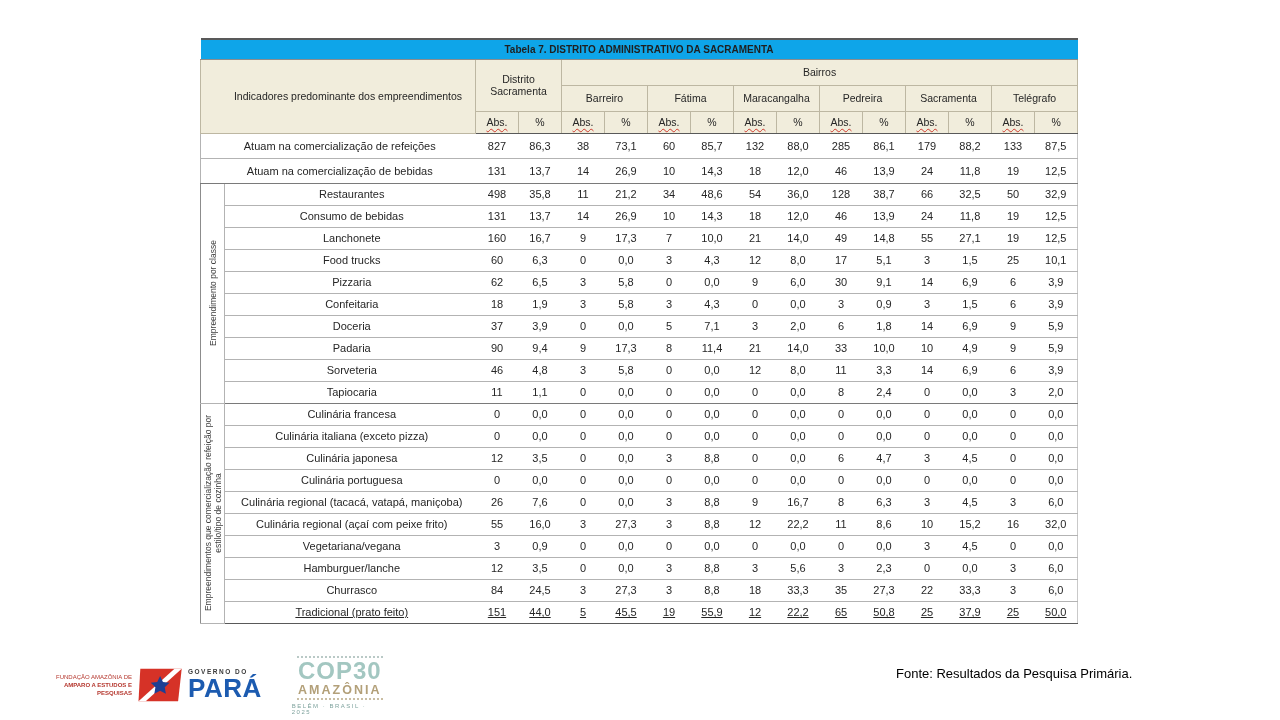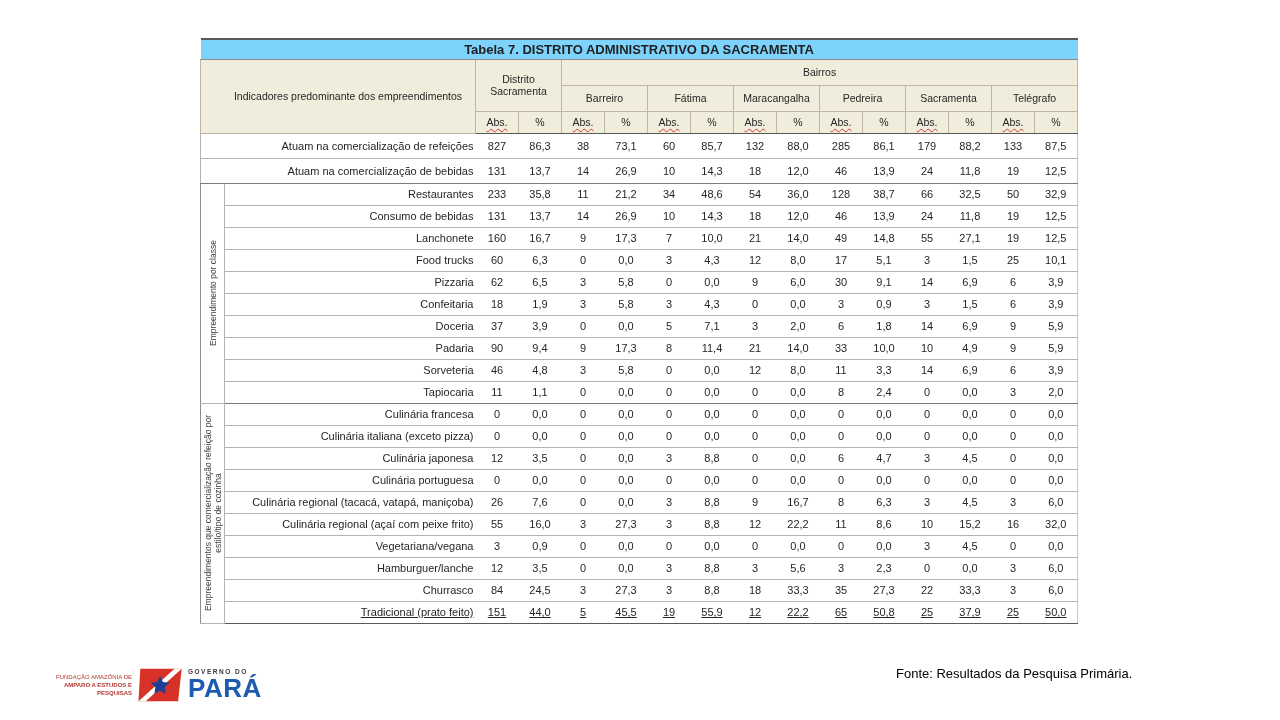--- a/index.html
+++ b/index.html
@@ -7,42 +7,42 @@
   .slide { position:relative; width:1280px; height:720px; background:#ffffff; overflow:hidden; }
 
   
   .table-wrap { position:absolute; left:200px; top:38px; width:878px; }
   table { border-collapse:collapse; width:100%; table-layout:fixed; color:#262626; }
   col.c-group { width:24px; }
   col.c-label { width:251px; }
   col.c-num   { width:43px; }
 
   .title-cell {
-    background:#7dd3fc; border-top:2px solid #595959; border-bottom:1px solid #8c8c8c;
-    font-size:13px; font-weight:bold; text-align:center; height:20px; color:#1f1f1f;
+    background:#0ea5e9; border-top:2px solid #595959; border-bottom:1px solid #8c8c8c;
+    font-size:10px; font-weight:bold; text-align:center; height:20px; color:#1f1f1f;
   }
   thead th {
     background:#f1eddc; border:1px solid #bdb7a2; font-weight:normal;
     font-size:10.5px; text-align:center; color:#262626;
   }
   th.indicator-hd { height:74px; font-size:10.5px;padding-left:20px; }
   tr.hd-top th { height:26px; }
   tr.hd-names th { height:26px; }
   tr.hd-abs th { height:22px; border-bottom:1.5px solid #595959; }
   .squiggle {
     text-decoration-line:underline; text-decoration-style:wavy;
     text-decoration-color:#cf3a2e; text-decoration-thickness:1px; text-underline-offset:2px;
   }
 
   tbody td { background:#fff; font-size:11px; height:22px; padding:1px 2px; }
   tbody tr.data-row td { border-bottom:1px solid #b3b3b3; }
   tbody tr.standalone td { height:25px; }
   tbody tr.section-end td, tbody tr.section-end td.group-cell { border-bottom:1.5px solid #7a7a7a; }
   tbody tr:last-child td { border-bottom:1.5px solid #595959;text-decoration:underline; }
-  td.label-cell { text-align:right; padding-left:5px; border-left:1px solid #b3b3b3; }
+  td.label-cell { text-align:center; padding-left:5px; border-left:1px solid #b3b3b3; }
   td.label-cell.no-group { border-left:1px solid #b3b3b3; }
   td.num-cell { text-align:center; }
   td.num-cell:last-child { border-right:1px solid #c9c9c9; }
   td.group-cell { position:relative; border-left:1px solid #8c8c8c; border-right:1px solid #b3b3b3; }
   td.group-cell .vertical-text {
     position:absolute; left:50%; top:50%;
     transform:translate(-50%,-50%) rotate(-90deg);
     font-size:8.5px; line-height:1.2; color:#404040; text-align:center; white-space:normal;
   }
   td.group-cell.g1 .vertical-text { width:200px; }
@@ -159,21 +159,21 @@
             <td class="num-cell">24</td>
             <td class="num-cell">11,8</td>
             <td class="num-cell">19</td>
             <td class="num-cell">12,5</td>
           </tr>
           <tr class="data-row">
             <td class="group-cell g1" rowspan="10">
               <span class="vertical-text">Empreendimento por classe</span>
             </td>
             <td class="label-cell">Restaurantes</td>
-            <td class="num-cell">233</td>
+            <td class="num-cell">498</td>
             <td class="num-cell">35,8</td>
             <td class="num-cell">11</td>
             <td class="num-cell">21,2</td>
             <td class="num-cell">34</td>
             <td class="num-cell">48,6</td>
             <td class="num-cell">54</td>
             <td class="num-cell">36,0</td>
             <td class="num-cell">128</td>
             <td class="num-cell">38,7</td>
             <td class="num-cell">66</td>
@@ -521,15 +521,22 @@
     </div>
     <svg class="flag" viewBox="0 0 50 40">
       <polygon points="2,2 48,2 44,38 0,38" fill="#d63227"></polygon>
       <polygon points="0,38 40,2 48,2 8,38" fill="#ffffff"></polygon>
       <path fill="#1d3f94" d="M24 10 l3.2 6.6 7.2 1 -5.2 5 1.2 7.2 -6.4 -3.4 -6.4 3.4 1.2 -7.2 -5.2 -5 7.2 -1 z"></path>
     </svg>
     <div class="governo">
       <span class="gov-top">GOVERNO DO</span>
       <span class="gov-main">PARÁ</span>
     </div>
+    <div class="cop30">
+      <div class="tiny-bar"></div>
+      <div class="cop-title">COP30</div>
+      <div class="cop-sub">AMAZÔNIA</div>
+      <div class="tiny-bar tan"></div>
+      <div class="cop-foot">BELÉM · BRASIL · 2025</div>
+    </div>
   </div>
 
 </div>
 
 </body></html>

